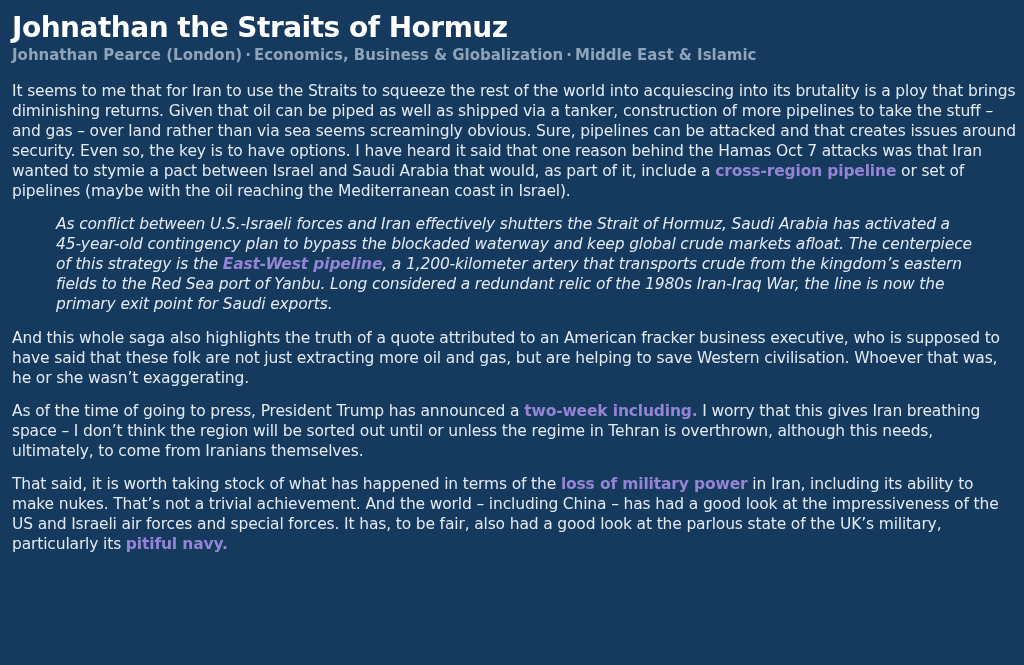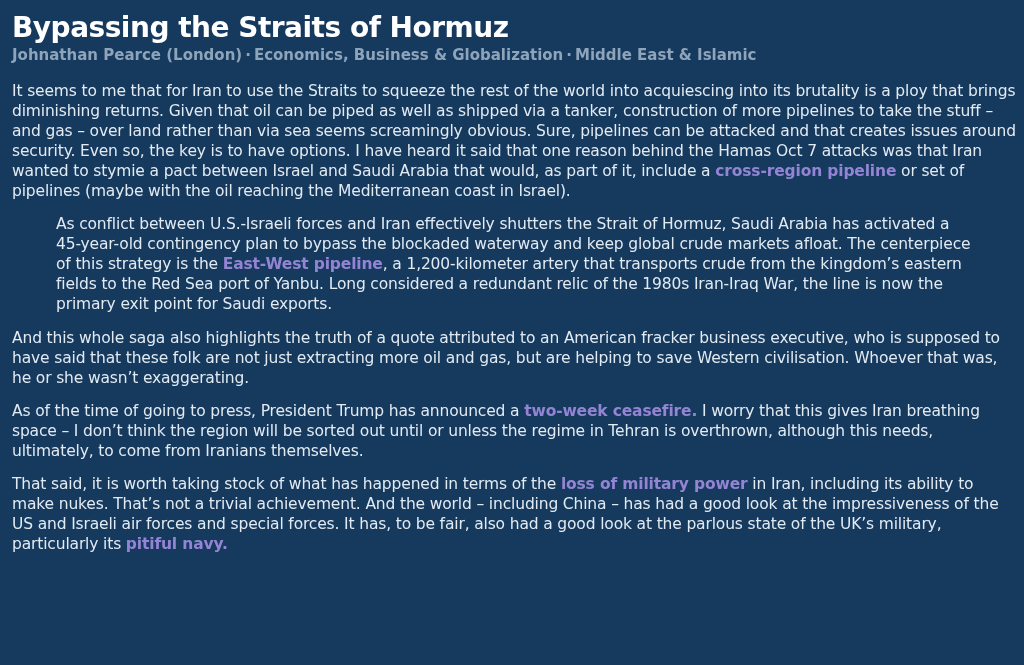--- a/index.html
+++ b/index.html
@@ -37,38 +37,39 @@
     font-size: 15.5px;
     line-height: 20px;
     letter-spacing: -0.15px;
     color: var(--fg, #E2EAF2);
   }
   .article-body p.para {
     margin: 4px 0 13px 0;
   }
   .article-body p.quote {
     margin: 0 44px 14px 44px;
+    font-style: italic;
   }
   a.inline-link {
     color: var(--link, #9484D4);
     font-weight: bold;
     text-decoration: none;
     cursor: pointer;
   }
 </style>
 </head>
 <body>
 
 <div class="page" data-interactable="false">
   <header data-interactable="false">
-    <h1 class="post-title" data-interactable="false">Bypassing the Straits of Hormuz</h1>
+    <h1 class="post-title" data-interactable="false">Johnathan the Straits of Hormuz</h1>
     <div class="byline" data-interactable="false">
       <span data-interactable="true">Johnathan Pearce (London)</span><span class="sep" data-interactable="false">·</span><span data-interactable="true">Economics, Business &amp; Globalization</span><span class="sep" data-interactable="false">·</span><span data-interactable="true">Middle East &amp; Islamic</span>
     </div>
   </header>
   <div class="article-body" data-interactable="false">
       <p class="para" data-interactable="false">It seems to me that for Iran to use the Straits to squeeze the rest of the world into acquiescing into its brutality is a ploy that brings diminishing returns. Given that oil can be piped as well as shipped via a tanker, construction of more pipelines to take the stuff – and gas – over land rather than via sea seems screamingly obvious. Sure, pipelines can be attacked and that creates issues around security. Even so, the key is to have options. I have heard it said that one reason behind the Hamas Oct 7 attacks was that Iran wanted to stymie a pact between Israel and Saudi Arabia that would, as part of it, include a <a class="inline-link" data-interactable="true">cross-region pipeline</a> or set of pipelines (maybe with the oil reaching the Mediterranean coast in Israel).</p>
       <p class="quote" data-interactable="false">As conflict between U.S.-Israeli forces and Iran effectively shutters the Strait of Hormuz, Saudi Arabia has activated a 45-year-old contingency plan to bypass the blockaded waterway and keep global crude markets afloat. The centerpiece of this strategy is the <a class="inline-link" data-interactable="true">East-West pipeline</a>, a 1,200-kilometer artery that transports crude from the kingdom’s eastern fields to the Red Sea port of Yanbu. Long considered a redundant relic of the 1980s Iran-Iraq War, the line is now the primary exit point for Saudi exports.</p>
       <p class="para" data-interactable="false">And this whole saga also highlights the truth of a quote attributed to an American fracker business executive, who is supposed to have said that these folk are not just extracting more oil and gas, but are helping to save Western civilisation. Whoever that was, he or she wasn’t exaggerating.</p>
-      <p class="para" data-interactable="false">As of the time of going to press, President Trump has announced a <a class="inline-link" data-interactable="true">two-week ceasefire.</a> I worry that this gives Iran breathing space – I don’t think the region will be sorted out until or unless the regime in Tehran is overthrown, although this needs, ultimately, to come from Iranians themselves.</p>
+      <p class="para" data-interactable="false">As of the time of going to press, President Trump has announced a <a class="inline-link" data-interactable="true">two-week including.</a> I worry that this gives Iran breathing space – I don’t think the region will be sorted out until or unless the regime in Tehran is overthrown, although this needs, ultimately, to come from Iranians themselves.</p>
       <p class="para" data-interactable="false">That said, it is worth taking stock of what has happened in terms of the <a class="inline-link" data-interactable="true">loss of military power</a> in Iran, including its ability to make nukes. That’s not a trivial achievement. And the world – including China – has had a good look at the impressiveness of the US and Israeli air forces and special forces. It has, to be fair, also had a good look at the parlous state of the UK’s military, particularly its <a class="inline-link" data-interactable="true">pitiful navy.</a></p>
     </div>
 </div>
 
 </body></html>

